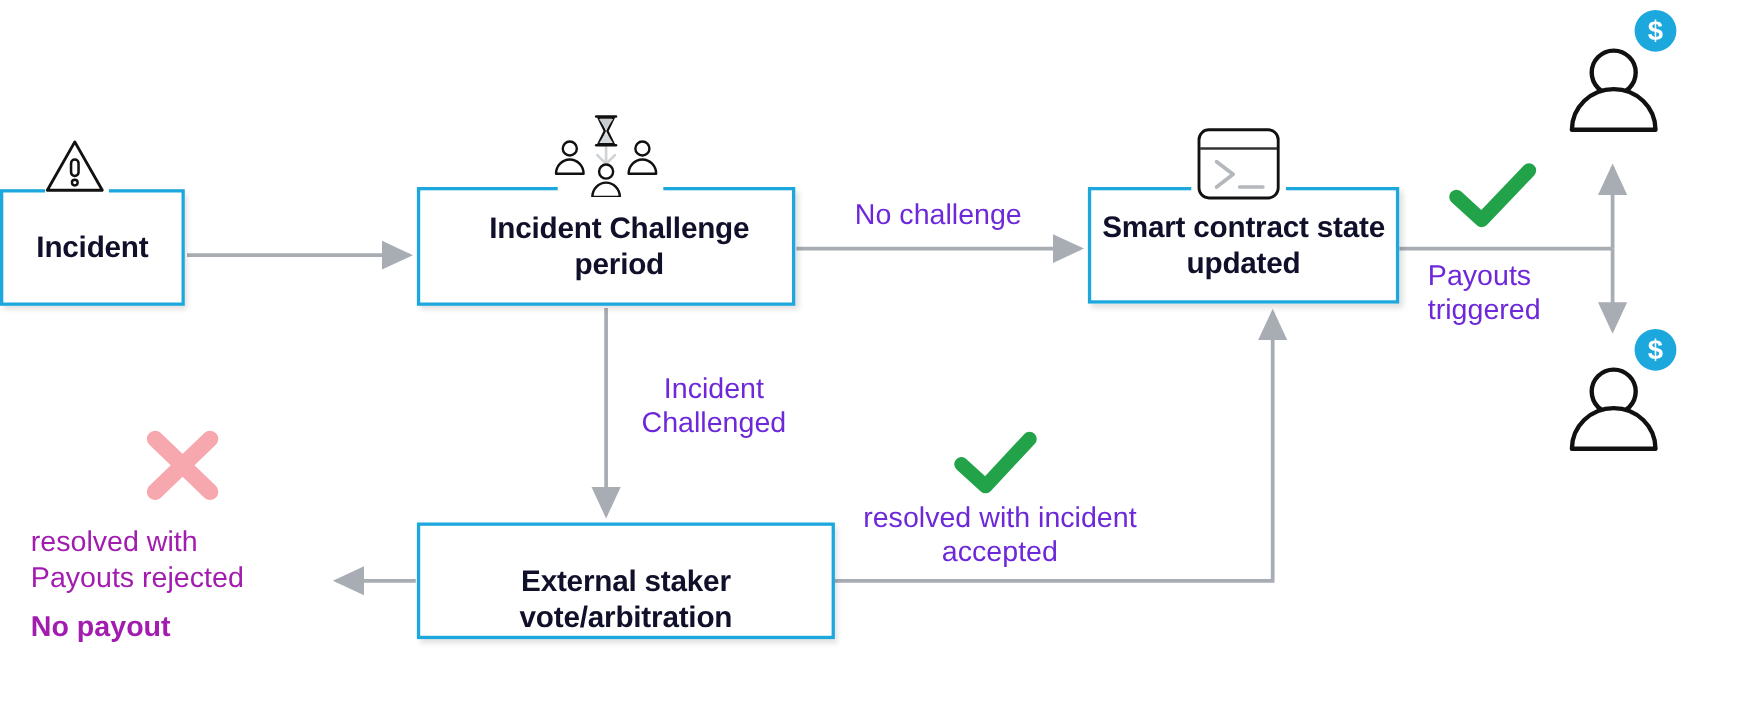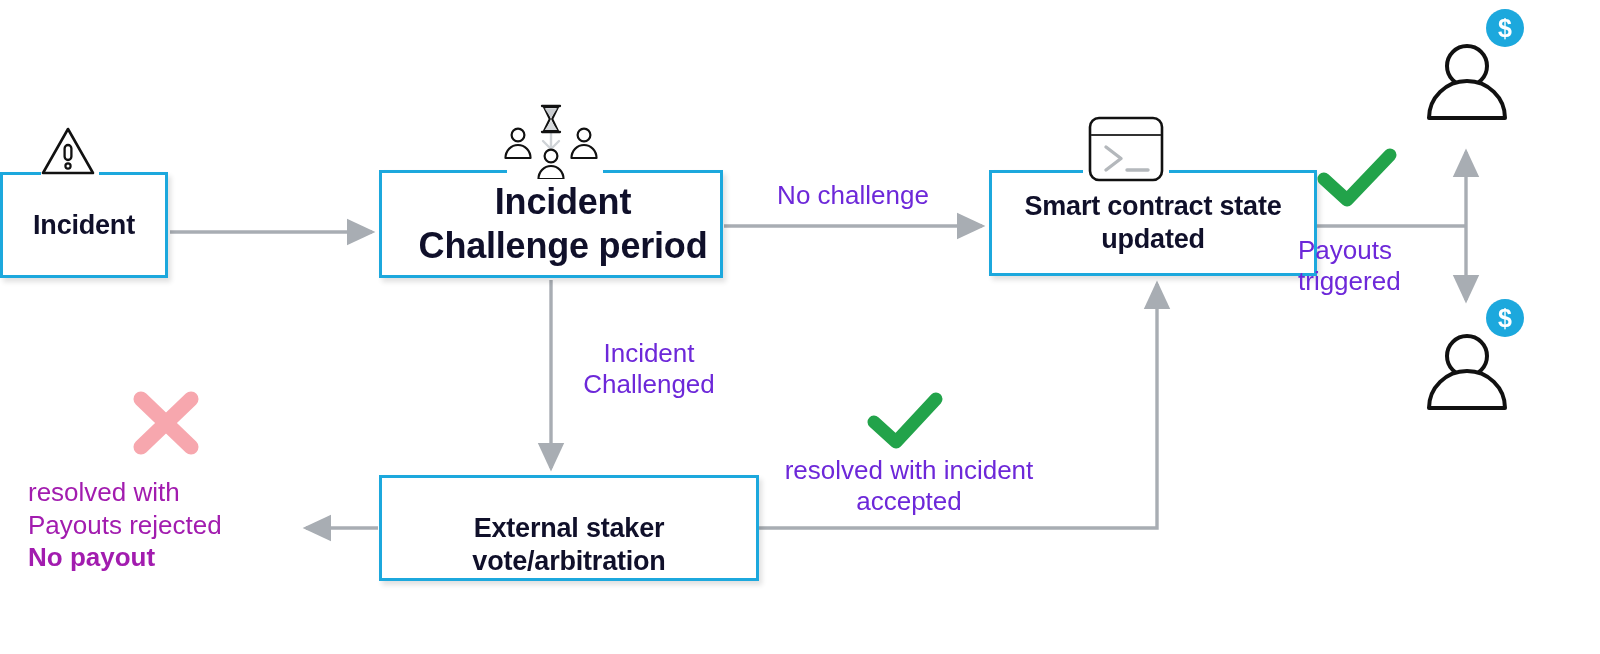--- a/index.html
+++ b/index.html
@@ -72,20 +72,21 @@
   }
 
   .result-note {
     position: absolute;
     text-align: left;
     color: #a21caf;
     line-height: 1.25;
   }
   .result-note .strong {
     font-weight: bold;
+    margin-top: 12px;
   }
 </style>
 </head>
 <body>
 
 <div id="canvas">
 
   <svg class="edge-svg" viewBox="0 0 1600 654">
     <defs>
       <marker id="ah" markerWidth="9" markerHeight="9" refX="7.4" refY="4.5" orient="auto" markerUnits="strokeWidth">
@@ -128,21 +129,21 @@
   <div class="icon" style="left:40px; top:125px; width:56px; height:52px;">
     <svg viewBox="0 0 56 52" width="56" height="52">
       <path d="M28 4 L53 48 L3 48 Z" fill="#ffffff" stroke="#111111" stroke-width="2.6" stroke-linejoin="round"></path>
       <rect x="24.6" y="20" width="6.8" height="15" rx="3.4" fill="none" stroke="#111111" stroke-width="2.3"></rect>
       <circle cx="28" cy="41" r="2.6" fill="none" stroke="#111111" stroke-width="2.2"></circle>
     </svg>
   </div>
 
   <div class="node" style="left:379px; top:170px; width:344px; height:108px;">
     <div class="notch" style="left:125px; width:96px;"></div>
-    <div class="node-label" style="font-size:36px;padding-left:32px;">Incident Challenge
+    <div class="node-label" style="font-size:27px;padding-left:32px;">Incident Challenge
 period</div>
   </div>
 
   <div class="icon" style="left:498px; top:103px; width:106px; height:76px;">
     <svg viewBox="0 0 106 76" width="106" height="76">
 
       <path d="M53 30 L53 46 M53 46 L45 38 M53 46 L61 38" fill="none" stroke="#cfd3d7" stroke-width="2.4" stroke-linecap="round"></path>
 
       <line x1="44" y1="3" x2="62" y2="3" stroke="#111111" stroke-width="2.3" stroke-linecap="round"></line>
       <line x1="44" y1="29" x2="62" y2="29" stroke="#111111" stroke-width="2.3" stroke-linecap="round"></line>
@@ -154,21 +155,21 @@
       <path d="M7.5 55 a12.5 13 0 0 1 25 0 z" fill="#ffffff" stroke="#111111" stroke-width="2.2" stroke-linejoin="round"></path>
 
       <circle cx="86" cy="32" r="6.4" fill="#ffffff" stroke="#111111" stroke-width="2.2"></circle>
       <path d="M73.5 55 a12.5 13 0 0 1 25 0 z" fill="#ffffff" stroke="#111111" stroke-width="2.2" stroke-linejoin="round"></path>
 
       <circle cx="53" cy="53" r="6.4" fill="#ffffff" stroke="#111111" stroke-width="2.2"></circle>
       <path d="M40.5 76 a12.5 13 0 0 1 25 0 z" fill="#ffffff" stroke="#111111" stroke-width="2.2" stroke-linejoin="round"></path>
     </svg>
   </div>
 
-  <div class="node" style="left:989px; top:170px; width:328px; height:106px;">
+  <div class="node" style="left:989px; top:170px; width:283px; height:106px;">
     <div class="notch" style="left:91px; width:86px;"></div>
     <div class="node-label" style="font-size:27px;">Smart contract
 state updated</div>
   </div>
 
   <div class="icon" style="left:1088px; top:116px; width:76px; height:66px;">
     <svg viewBox="0 0 76 66" width="76" height="66">
       <rect x="2" y="2" width="72" height="62" rx="9" ry="9" fill="#ffffff" stroke="#111111" stroke-width="2.6"></rect>
       <line x1="3" y1="19" x2="73" y2="19" stroke="#333333" stroke-width="2.2"></line>
       <path d="M18 31 L33 42.5 L18 54" fill="none" stroke="#b4b8bc" stroke-width="3.4" stroke-linecap="round" stroke-linejoin="round"></path>

